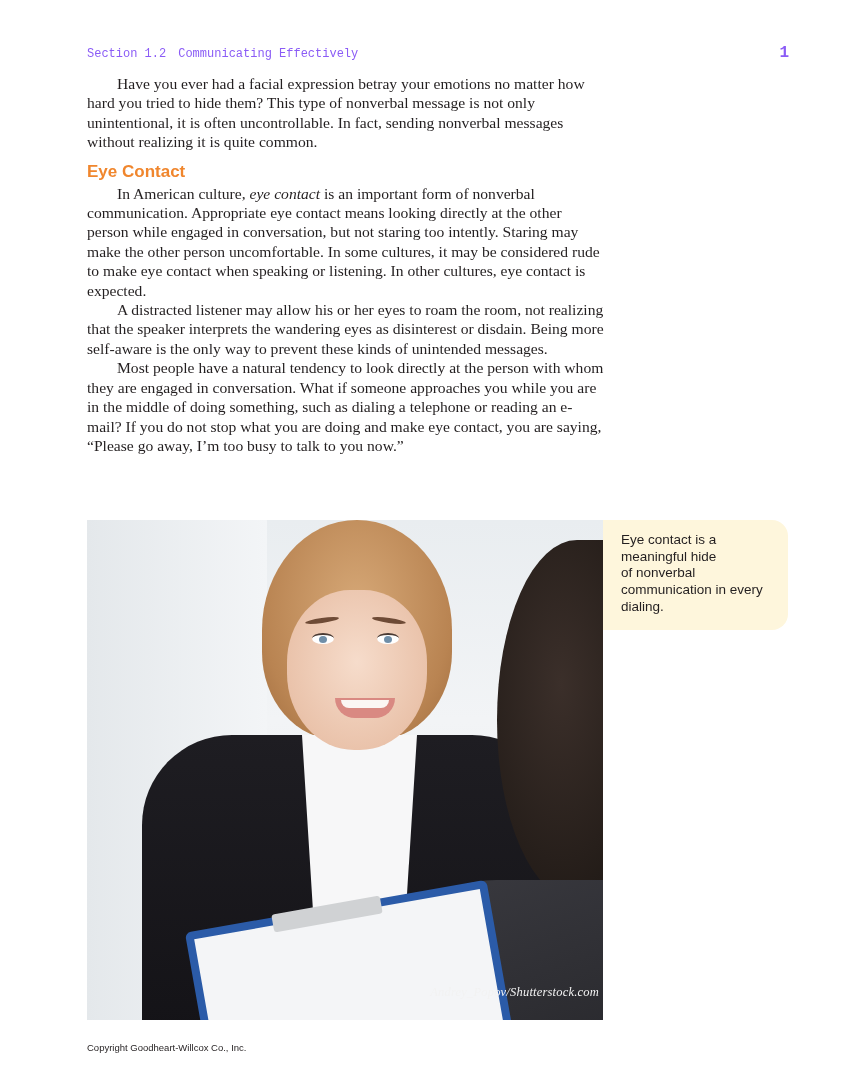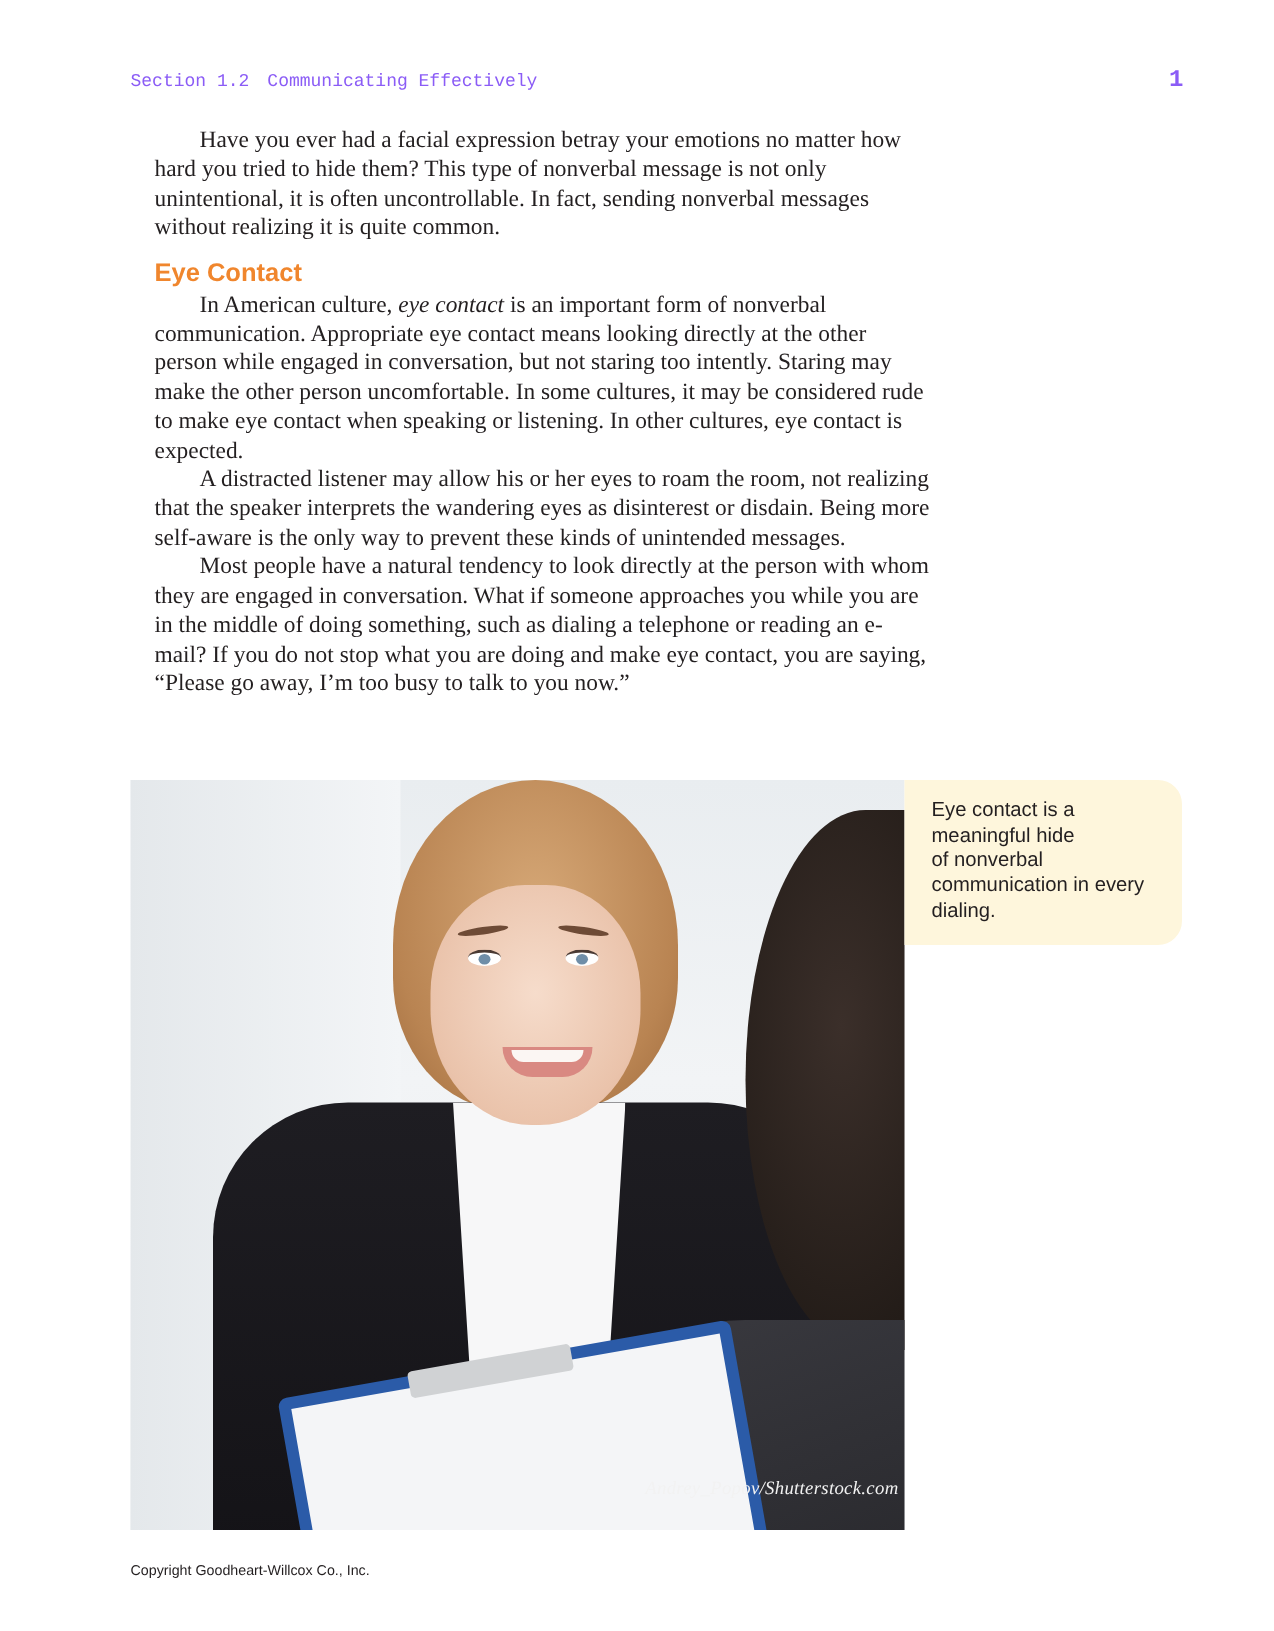--- a/index.html
+++ b/index.html
@@ -6,23 +6,23 @@
   body { width: 849px; height: 1087px; position: relative; overflow: hidden; }
   .running-head {
     position: absolute; left: 87px; top: 44px; width: 702px; height: 20px;
     font-family: Liberation Mono, monospace; color: #8b5cf6;
   }
   .running-head .sect { position: absolute; left: 0; top: 3px; font-size: 12px; }
   .running-head .sect .gap { display: inline-block; width: 12px; }
   .running-head .pnum { position: absolute; right: 0; top: 0; font-size: 16px; font-weight: bold; }
 
   .body-text {
-    position: absolute; left: 87px; top: 84px; width: 520px;
+    position: absolute; left: 87px; top: 74px; width: 520px;
     font-family: "Liberation Serif", "DejaVu Serif", serif;
-    font-size: 15.6px; line-height: 19.4px; color: #231f20; margin-left: 16px;
+    font-size: 15.6px; line-height: 19.4px; color: #231f20;
   }
   .body-text p { margin: 0; text-indent: 30px; }
   .body-text h2 {
     margin: 9px 0 1px 0; font-family: "Liberation Sans", sans-serif;
     font-size: 17px; font-weight: bold; color: #f0862d; line-height: 22px;
   }
   .body-text em { font-style: italic; }
 
   .photo {
     position: absolute; left: 87px; top: 520px; width: 516px; height: 500px;

